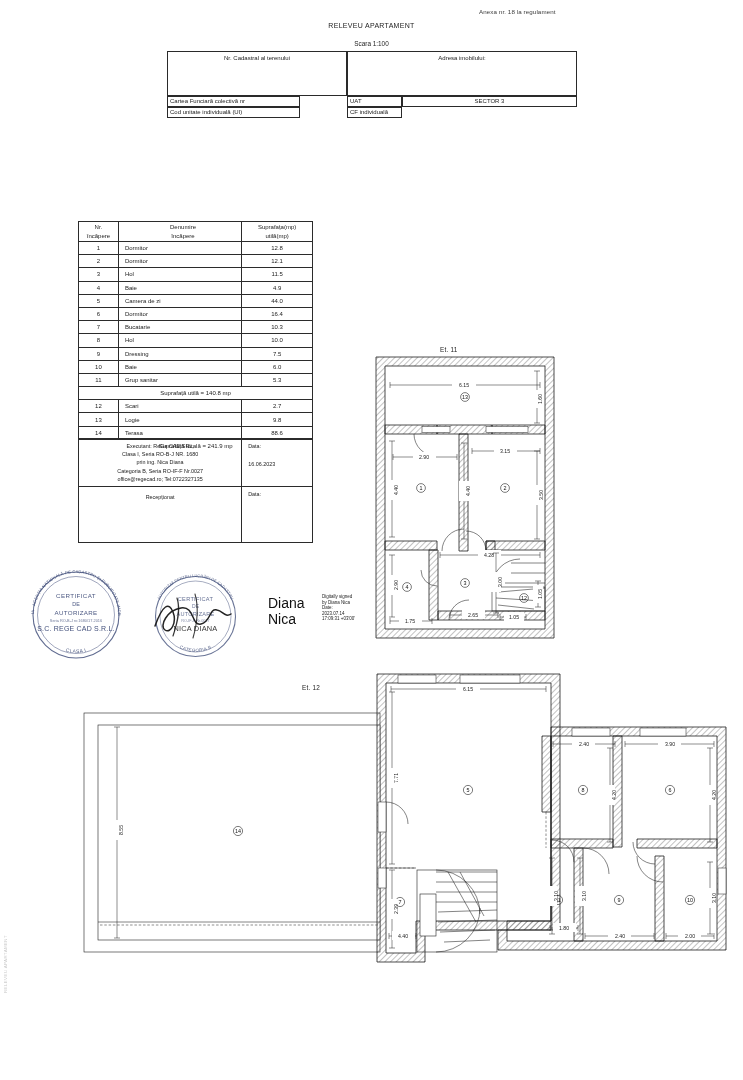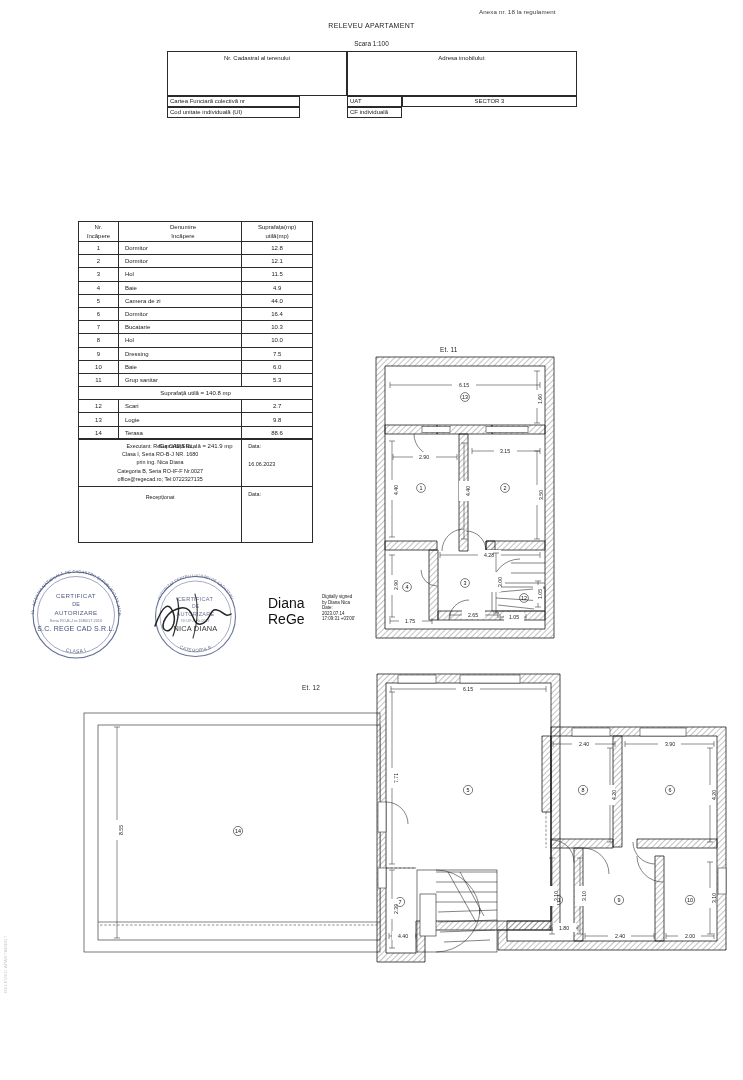--- a/index.html
+++ b/index.html
@@ -279,21 +279,21 @@
 
       <path d="M 8,58 C 16,36 22,34 26,44 C 30,54 24,66 18,62 C 12,58 20,42 34,40
                C 48,38 44,58 54,56 C 64,54 62,40 70,42 C 76,43 78,50 84,46" fill="none" stroke="#101010" stroke-width="1.5" stroke-linecap="round" opacity=".92"></path>
       <path d="M 30,30 C 34,42 30,56 26,68" fill="none" stroke="#101010" stroke-width="1.2" stroke-linecap="round" opacity=".85"></path>
       <path d="M 48,26 C 52,40 50,56 46,70" fill="none" stroke="#101010" stroke-width="1.1" stroke-linecap="round" opacity=".8"></path>
     </svg>
   </div>
 
   <div class="abs" id="sig-name">
     <div>Diana</div>
-    <div>ReGe</div>
+    <div>Nica</div>
   </div>
   <div class="abs" id="sig-meta">
     <div>Digitally signed</div>
     <div>by Diana Nica</div>
     <div>Date:</div>
     <div>2023.07.14</div>
     <div>17:09:31 +03'00'</div>
   </div>
 
   <div class="abs floor-lbl" style="left:440px;top:346px;">Et. 11</div>

